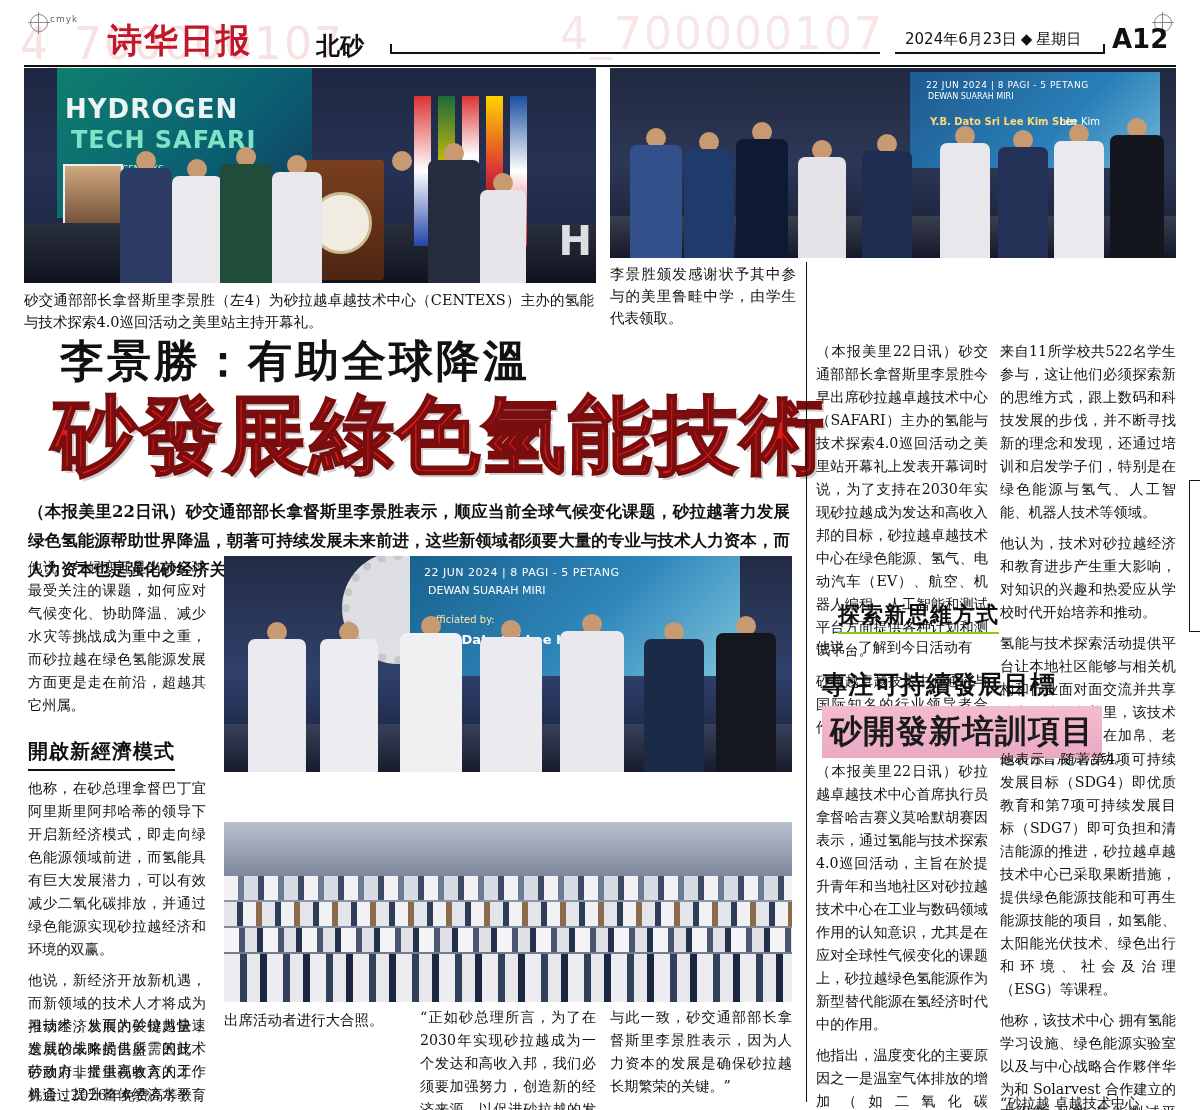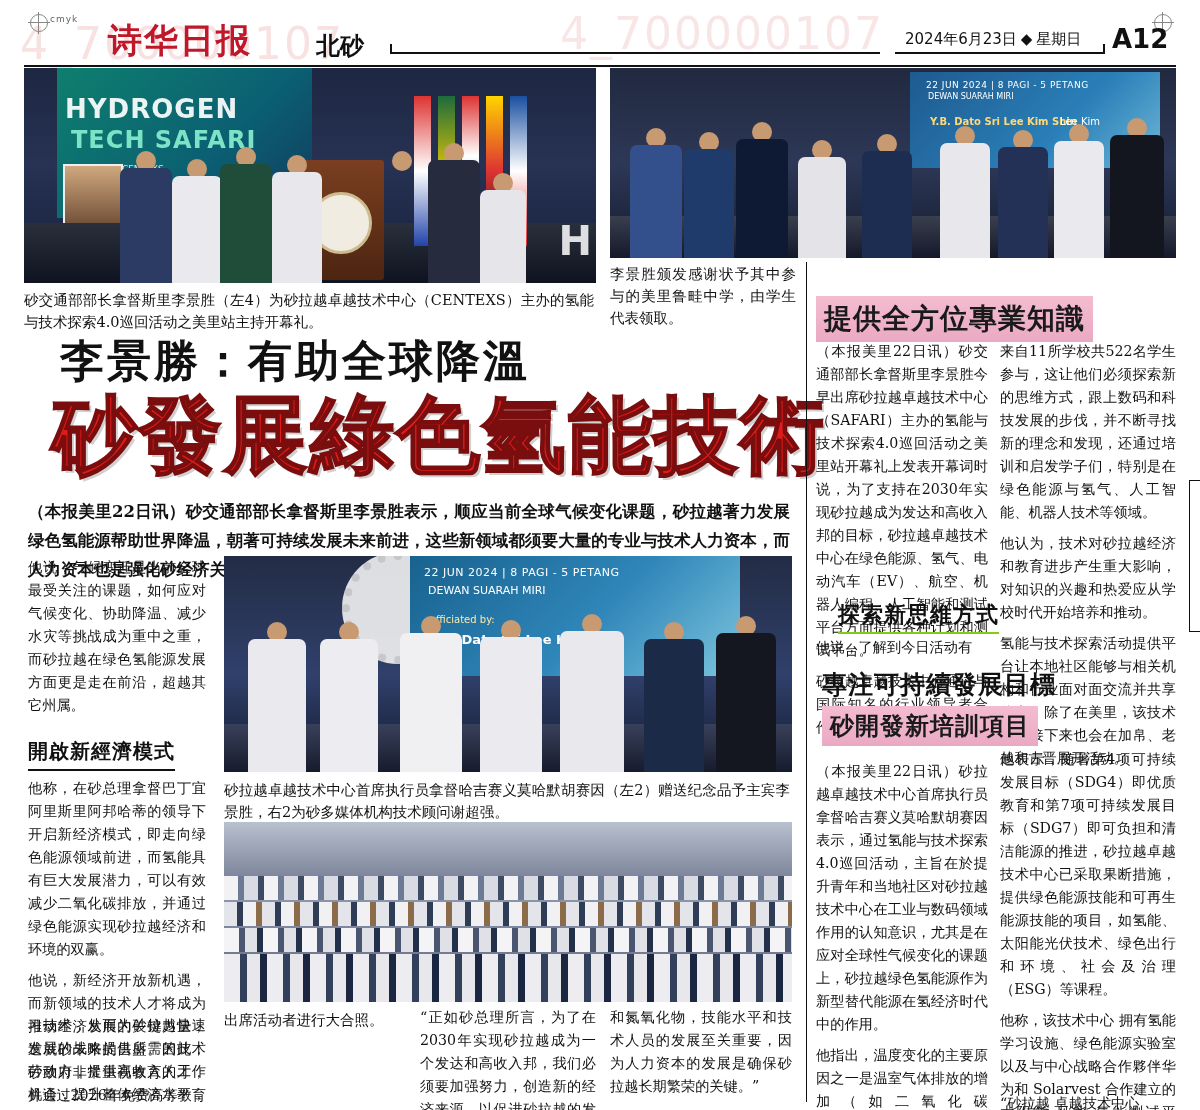--- a/index.html
+++ b/index.html
@@ -267,21 +267,21 @@
   #rh1{ left:816px; top:256px; font-size:25px; }
   #rb1{ left:816px; top:296px; font-size:28px; }
 
   #rcol1{ left:816px; top:340px; width:172px; }
   #rcol2{ left:1000px; top:340px; width:176px; }
 
   #rh2{ left:838px; top:600px; font-size:22px; }
   #rcol3{ left:816px; top:636px; width:172px; }
 
   #rh3{ left:822px; top:668px; font-size:25px; }
-  #rb3{ left:822px; top:706px; font-size:24px; }
+  #rb3{ left:822px; top:706px; font-size:32px; }
   #rcol4{ left:816px; top:760px; width:172px; }
   #rcol5{ left:1000px; top:748px; width:176px; }
 
   #rh4{ left:1010px; top:1126px; font-size:19px; }
   #rcol6{ left:1000px; top:1092px; width:176px; }
 
   .side-tab{
     position:absolute; right:0; top:480px; width:10px; height:150px;
     border-left:1px solid #111; border-top:1px solid #111; border-bottom:1px solid #111;
   }
@@ -416,21 +416,21 @@
   <div class="lead">（本报美里22日讯）砂交通部部长拿督斯里李景胜表示，顺应当前全球气候变化课题，砂拉越著力发展绿色氢能源帮助世界降温，朝著可持续发展未来前进，这些新领域都须要大量的专业与技术人力资本，而人力资本也是强化砂经济关键，为实现高收入邦的目标奠定基础。</div>
 
   <div class="col" id="colA"><p class="p">他说，气候变迁是当前全球最受关注的课题，如何应对气候变化、协助降温、减少水灾等挑战成为重中之重，而砂拉越在绿色氢能源发展方面更是走在前沿，超越其它州属。</p><div class="subhead">開啟新經濟模式</div><p class="p">他称，在砂总理拿督巴丁宜阿里斯里阿邦哈蒂的领导下开启新经济模式，即走向绿色能源领域前进，而氢能具有巨大发展潜力，可以有效减少二氧化碳排放，并通过绿色能源实现砂拉越经济和环境的双赢。</p><p class="p">他说，新经济开放新机遇，而新领域的技术人才将成为推动经济发展的关键力量，造就砂未来的昌盛。因此，砂政府非常重视教育人才，并通过2026年免费高等教育政策，为政府属下的5所高等教育机构（科廷大学、斯威本科技大学、砂拉越科技大学、I－CATS大学学院和砂拉越技术中心的砂学生提供免费教育。</p></div>
   <div class="col" id="colB">
       <p class="p">习技术，从而为砂拉越快速发展的战略提供所需的技术劳动力，提供高收入的工作机会，提升整体经济水平，早日实现砂高收入邦。</p>
     </div>
   <div class="col" id="colC">
       <p class="p">“正如砂总理所言，为了在2030年实现砂拉越成为一个发达和高收入邦，我们必须要加强努力，创造新的经济来源，以促进砂拉越的发展和繁荣。</p>
     </div>
   <div class="col" id="colD">
-      <p class="p">和氮氧化物，技能水平和技术人员的发展至关重要，因为人力资本的发展是确保砂拉越长期繁荣的关键。”</p>
+      <p class="p">与此一致，砂交通部部长拿督斯里李景胜表示，因为人力资本的发展是确保砂拉越长期繁荣的关键。”</p>
     </div>
 
   <div class="photo" id="photo3">
     <div class="bg"></div>
     <div class="gear"></div>
     <div class="board">
       <div class="b1">22 JUN 2024 | 8 PAGI - 5 PETANG</div>
       <div class="b2">DEWAN SUARAH MIRI</div>
       <div class="b3">officiated by:</div>
       <div class="b4">Y.B. Dato Sri Lee Kim Shin</div>
@@ -458,35 +458,33 @@
       </div>
     <div class="person" style="left:420px;width:60px;height:150px;">
         <div class="head"></div>
         <div class="body" style="background:#1b2a46"></div>
       </div>
     <div class="person" style="left:492px;width:60px;height:156px;">
         <div class="head"></div>
         <div class="body" style="background:#14171f"></div>
       </div>
   </div>
-  <div class="cap" id="cap3">砂拉越卓越技术中心首席执行员拿督哈吉赛义莫哈默胡赛因（左2）赠送纪念品予主宾李景胜，右2为砂多媒体机构技术顾问谢超强。</div>
 
   <div class="photo" id="photo4">
     <div class="bg"></div>
     <div class="hall"></div>
     <div class="crowdrow" style="top:54px;background:repeating-linear-gradient(90deg,#f2f2f4 0 14px,#6c7a93 14px 20px,#d9dbe3 20px 34px,#3d4a63 34px 40px)"></div>
     <div class="crowdrow" style="top:80px;background:repeating-linear-gradient(90deg,#e3e5ea 0 13px,#2f3c55 13px 19px,#f1f1f4 19px 32px,#8b6b4a 32px 38px)"></div>
     <div class="crowdrow" style="top:106px;background:repeating-linear-gradient(90deg,#f4f4f6 0 15px,#4a5670 15px 21px,#dfe1e7 21px 33px,#22304a 33px 39px)"></div>
     <div class="crowdrow" style="top:132px;height:48px;background:repeating-linear-gradient(90deg,#ededf1 0 16px,#33405c 16px 23px,#e7e7ec 23px 36px,#1b2740 36px 43px)"></div>
   </div>
   <div class="cap" id="cap4">出席活动者进行大合照。</div>
 
   <div class="vrule" id="vr1"></div>
 
-  <div class="hl-box" id="rb1">提供全方位專業知識</div>
 
   <div class="col" id="rcol1">
       <p class="p">（本报美里22日讯）砂交通部部长拿督斯里李景胜今早出席砂拉越卓越技术中心（SAFARI）主办的氢能与技术探索4.0巡回活动之美里站开幕礼上发表开幕词时说，为了支持在2030年实现砂拉越成为发达和高收入邦的目标，砂拉越卓越技术中心在绿色能源、氢气、电动汽车（EV）、航空、机器人编程、人工智能和测试平台方面提供各种计划和测试平台。</p>
       <p class="p">砂拉越卓越技术中心通过与国际知名的行业领导者合作，提供所需的专业知识。</p>
     </div>
   <div class="col" id="rcol2">
       <p class="p">来自11所学校共522名学生参与，这让他们必须探索新的思维方式，跟上数码和科技发展的步伐，并不断寻找新的理念和发现，还通过培训和启发学子们，特别是在绿色能源与氢气、人工智能、机器人技术等领域。</p>
       <p class="p">他认为，技术对砂拉越经济和教育进步产生重大影响，对知识的兴趣和热爱应从学校时代开始培养和推动。</p>
       <p class="p">氢能与技术探索活动提供平台让本地社区能够与相关机构和行业面对面交流并共享信息，除了在美里，该技术中心接下来也会在加帛、老越和古晋展开活动。</p>
     </div>

